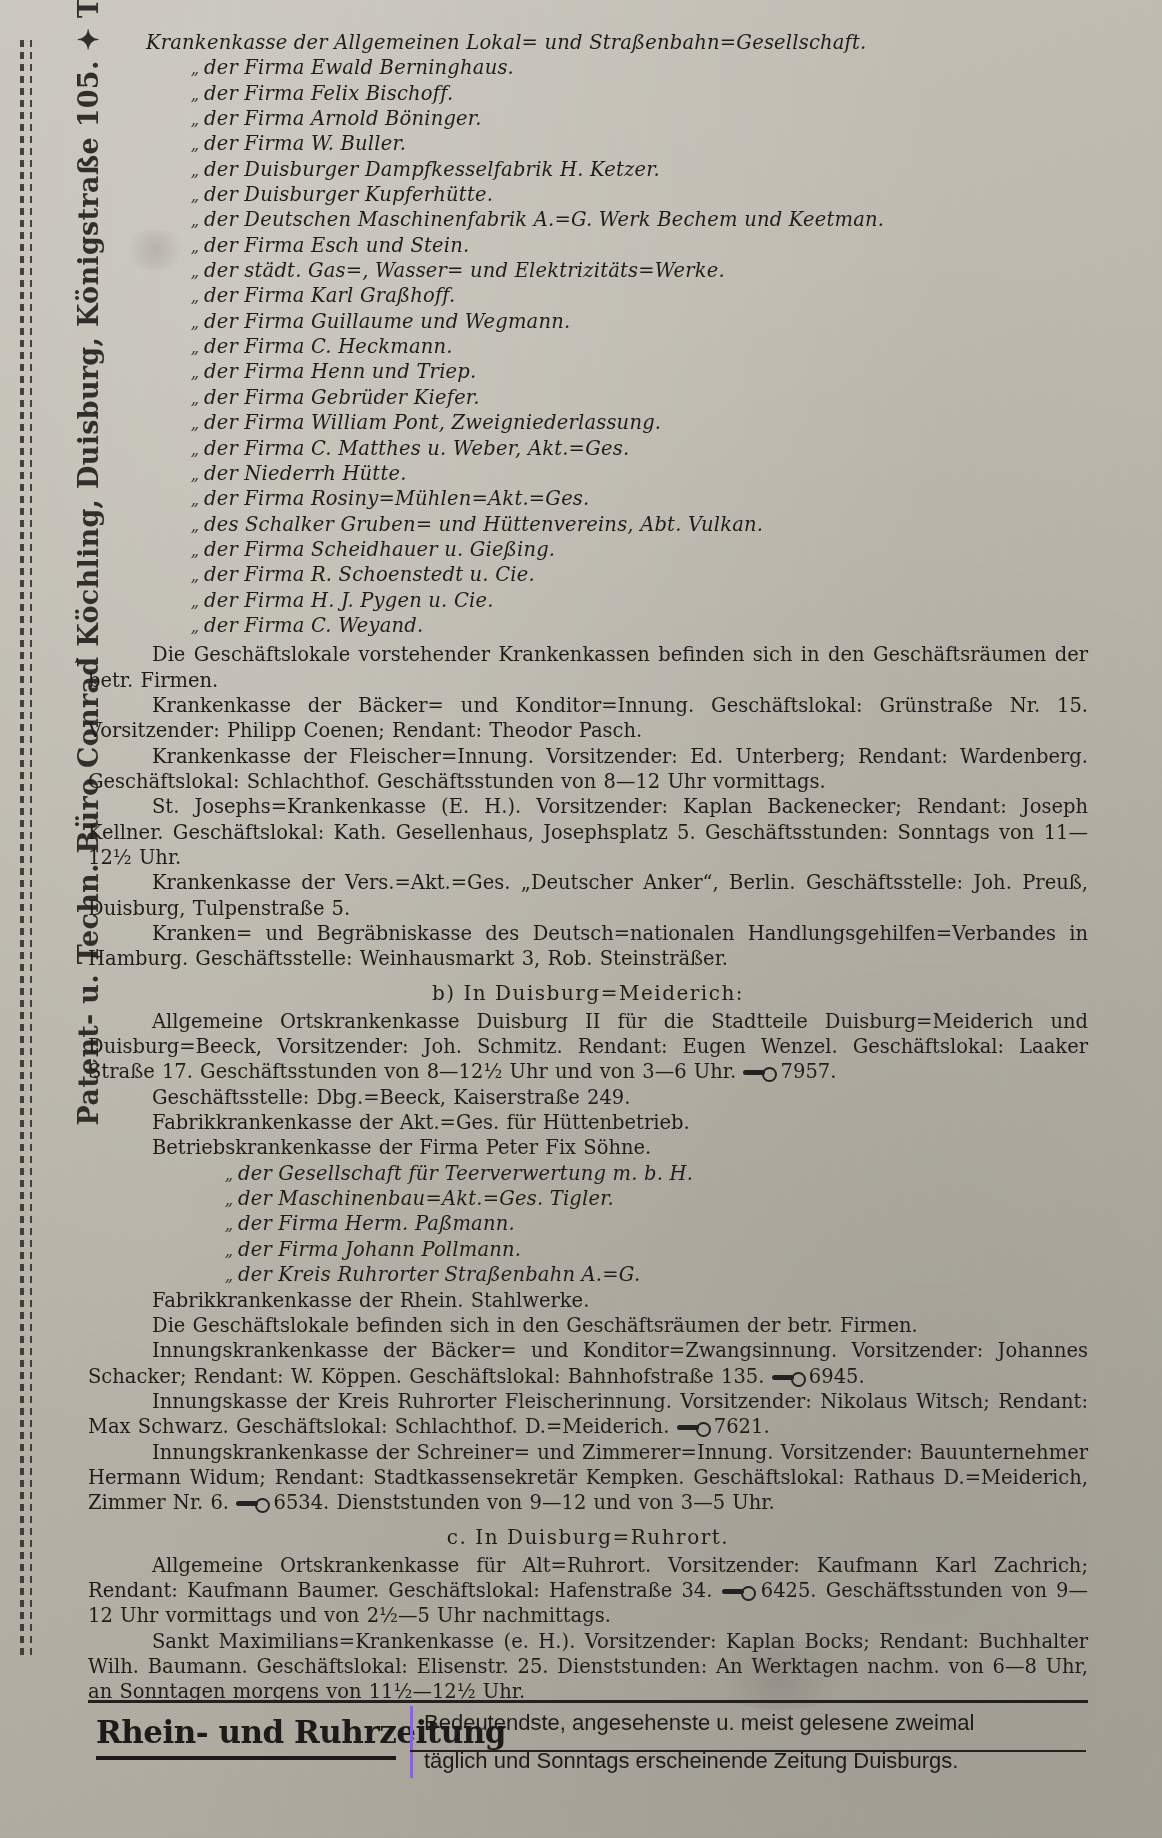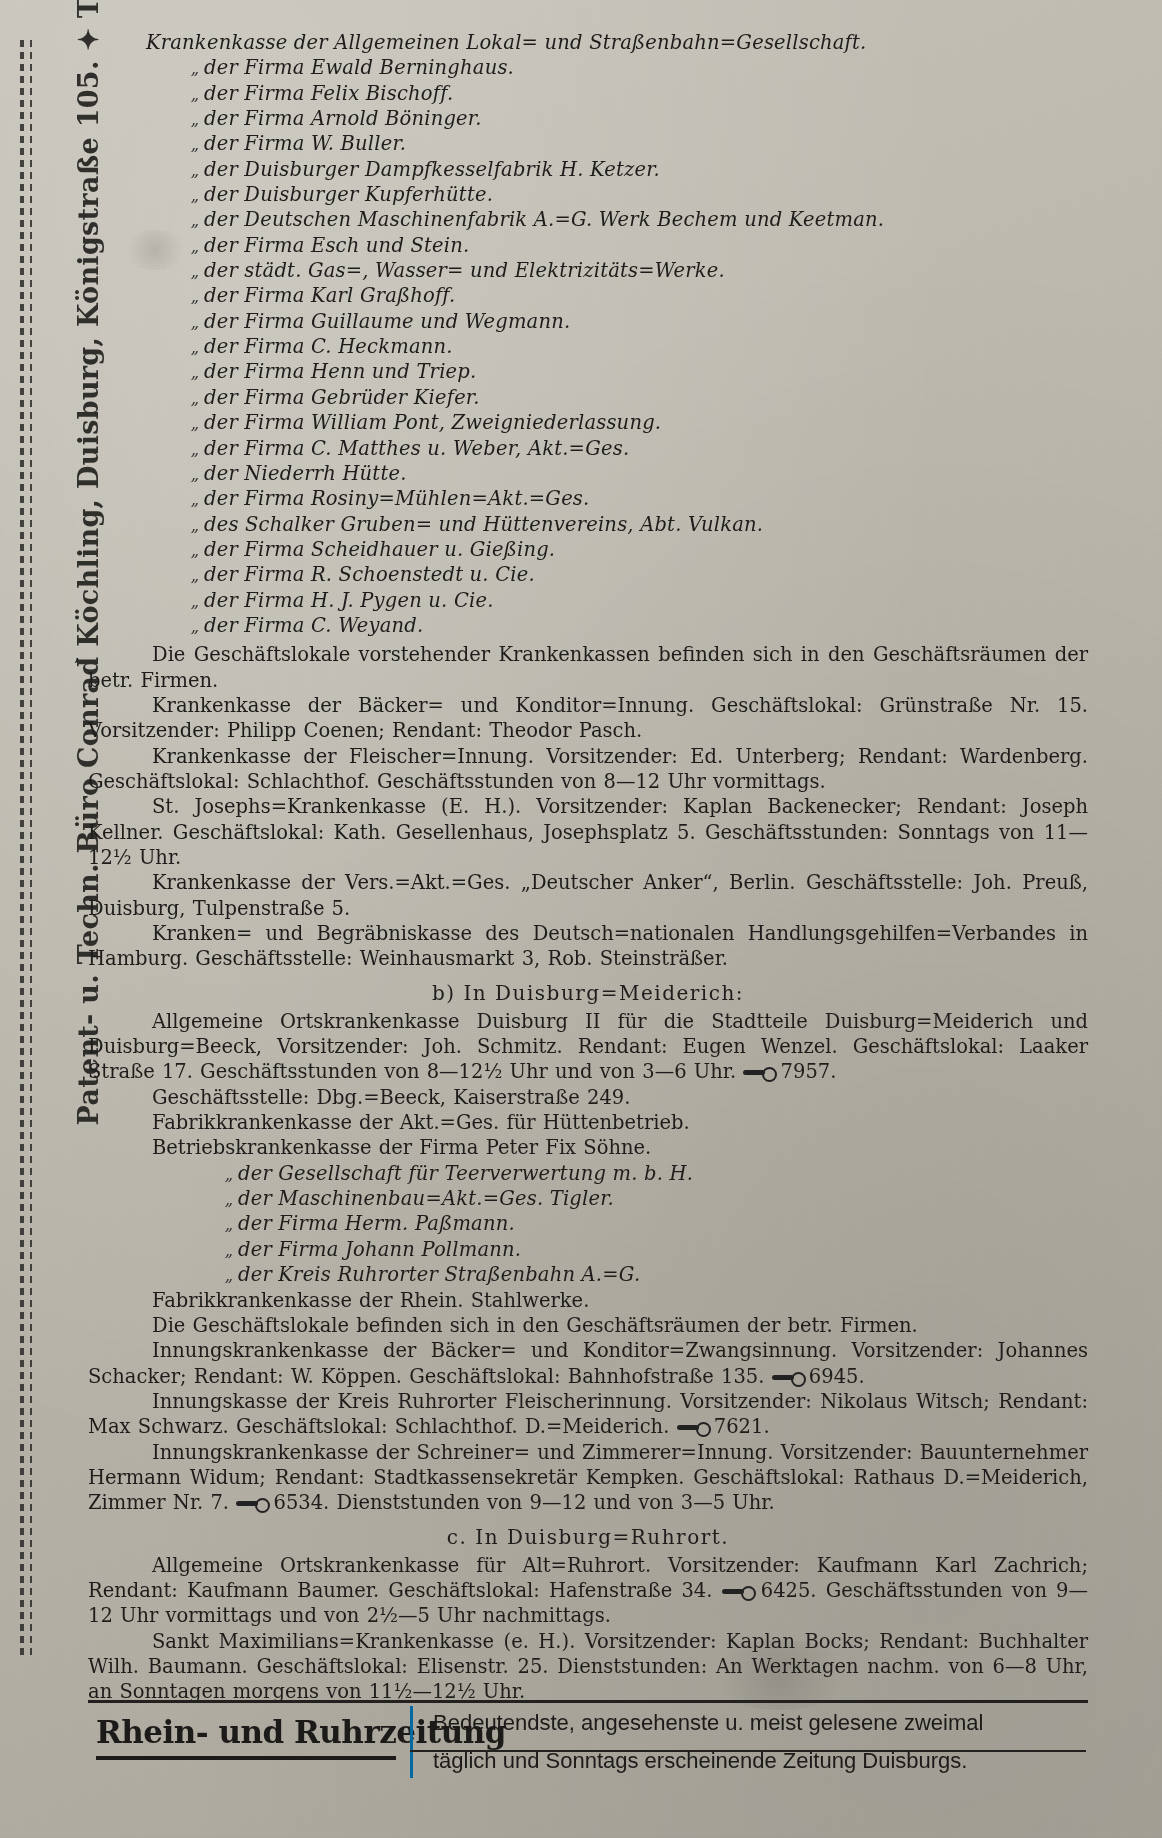--- a/index.html
+++ b/index.html
@@ -185,22 +185,22 @@
   .ad-logo-underline {
     margin-top: 6px;
     height: 4px;
     background: #1c1b19;
   }
   .ad-right {
     position: absolute;
     left: 322px;
     top: 6px;
     width: 676px;
-    border-left: 3px solid #0369a1;
-    padding-left: 20px;
+    border-left: 3px solid #8b5cf6;
+    padding-left: 11px;
     font-family: "Liberation Sans", sans-serif;
     font-size: 22px;
     color: #1c1b19;
     line-height: 1.55;
   }
   .ad-right .line2 { margin-top: 4px; }
   .ad-divider {
     position: absolute;
     left: 322px;
     top: 50px;
@@ -373,21 +373,21 @@
       </div>
   </div>
 
   <p class="para noindent" style="padding-left:64px;">Fabrikkrankenkasse der Rhein. Stahlwerke.</p>
   <p class="para noindent" style="padding-left:64px;">Die Geschäftslokale befinden sich in den Geschäftsräumen der betr. Firmen.</p>
 
   <p class="para"><span>Innungskrankenkasse der Bäcker= und Konditor=Zwangsinnung. Vorsitzender: Johannes Schacker; Rendant: W. Köppen. Geschäftslokal: Bahnhofstraße 135.</span> <span class="phone-ic"></span> <span>6945.</span></p>
 
   <p class="para"><span>Innungskasse der Kreis Ruhrorter Fleischerinnung. Vorsitzender: Nikolaus Witsch; Rendant: Max Schwarz. Geschäftslokal: Schlachthof. D.=Meiderich.</span> <span class="phone-ic"></span> <span>7621.</span></p>
 
-  <p class="para"><span>Innungskrankenkasse der Schreiner= und Zimmerer=Innung. Vorsitzender: Bauunternehmer Hermann Widum; Rendant: Stadtkassensekretär Kempken. Geschäftslokal: Rathaus D.=Meiderich, Zimmer Nr. 7.</span> <span class="phone-ic"></span> <span>6534.</span> <span>Dienststunden von 9—12 und von 3—5 Uhr.</span></p>
+  <p class="para"><span>Innungskrankenkasse der Schreiner= und Zimmerer=Innung. Vorsitzender: Bauunternehmer Hermann Widum; Rendant: Stadtkassensekretär Kempken. Geschäftslokal: Rathaus D.=Meiderich, Zimmer Nr. 6.</span> <span class="phone-ic"></span> <span>6534.</span> <span>Dienststunden von 9—12 und von 3—5 Uhr.</span></p>
 
   <div class="center-head">c. In Duisburg=Ruhrort.</div>
 
   <p class="para"><span>Allgemeine Ortskrankenkasse für Alt=Ruhrort. Vorsitzender: Kaufmann Karl Zachrich; Rendant: Kaufmann Baumer. Geschäftslokal: Hafenstraße 34.</span> <span class="phone-ic"></span> <span>6425.</span> <span>Geschäftsstunden von 9—12 Uhr vormittags und von 2½—5 Uhr nachmittags.</span></p>
 
   <p class="para">Sankt Maximilians=Krankenkasse (e. H.). Vorsitzender: Kaplan Bocks; Rendant: Buchhalter Wilh. Baumann. Geschäftslokal: Elisenstr. 25. Dienststunden: An Werktagen nachm. von 6—8 Uhr, an Sonntagen morgens von 11½—12½ Uhr.</p>
 
 </div>
 
 <div class="bottom-ad">

